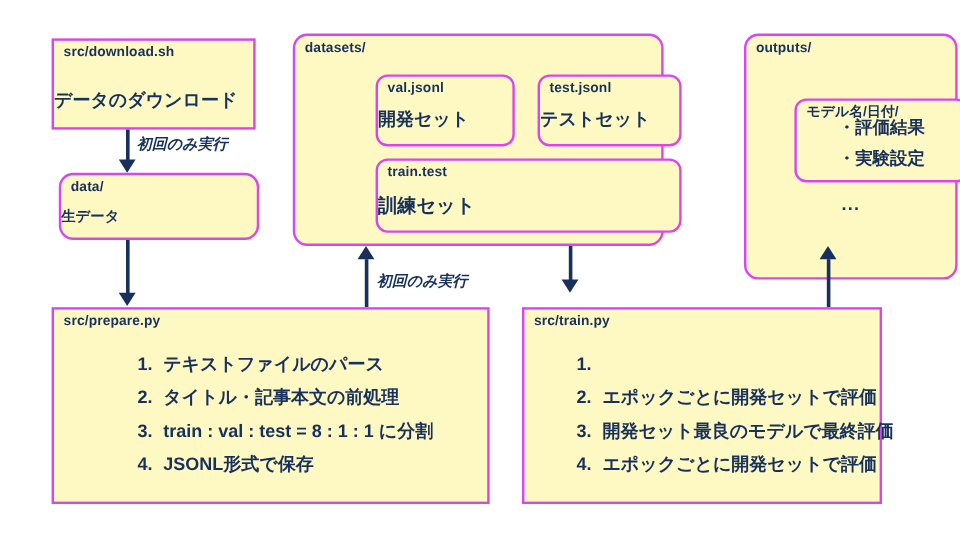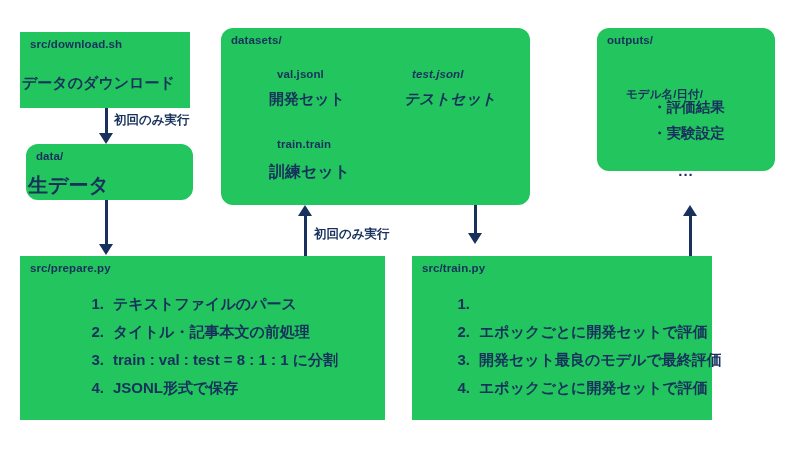--- a/index.html
+++ b/index.html
@@ -14,22 +14,23 @@
     background: #ffffff;
     font-family: "Liberation Sans", "DejaVu Sans", sans-serif;
     color: #17315c;
     overflow: hidden;
   }
 
   
   .box {
     position: absolute;
     box-sizing: border-box;
-    border: 2px solid #22c55e;
-    background: #22c55e;
+    border: 2px solid #d946ef;
+    background: #fef9c3;
+    margin-left: 23px;
   }
   .box.sharp  { border-radius: 0; }
   .box.round  { border-radius: 12px; }
   .box.round-sm { border-radius: 10px; }
 
   
   .corner-label {
     position: absolute;
     top: 4px;
     left: 8px;
@@ -64,20 +65,21 @@
   }
   .arrow-down { border-top: 11px solid #17315c; }
   .arrow-up   { border-bottom: 11px solid #17315c; }
 
   .edge-label {
     position: absolute;
     font-size: 12.5px;
     font-weight: bold;
     white-space: nowrap;
     line-height: 1;
+    font-style: italic;
   }
 
   
   .steps {
     position: absolute;
     left: 0;
     right: 0;
     top: 38px;
   }
   .step-row {
@@ -124,53 +126,53 @@
     <div class="corner-label">src/download.sh</div>
     <div class="center-text" style="top:40px; font-size:15px;">データのダウンロード</div>
   </div>
 
   <div class="v-line" style="left:105px; top:108px; height:28px;"></div>
   <div class="arrow-down" style="left:99px; top:133px;"></div>
   <div class="edge-label" style="left:114px; top:114px;">初回のみ実行</div>
 
   <div class="box round" style="left:26px; top:144px; width:167px; height:56px;">
     <div class="corner-label">data/</div>
-    <div class="center-text" style="top:26px; font-size:20px;">生データ</div>
+    <div class="center-text" style="top:26px; font-size:12px;">生データ</div>
   </div>
 
   <div class="v-line" style="left:105px; top:200px; height:45px;"></div>
   <div class="arrow-down" style="left:99px; top:244px;"></div>
 
   <div class="box round" style="left:221px; top:28px; width:309px; height:177px;">
     <div class="corner-label">datasets/</div>
 
     <div class="box round-sm" style="left:44px; top:32px; width:116px; height:60px;">
       <div class="corner-label">val.jsonl</div>
       <div class="center-text" style="top:26px; font-size:15px;">開発セット</div>
     </div>
 
-    <div class="box round-sm" style="left:179px; top:32px; width:120px; height:60px;font-style:italic;">
+    <div class="box round-sm" style="left:179px; top:32px; width:120px; height:60px;">
       <div class="corner-label">test.jsonl</div>
       <div class="center-text" style="top:26px; font-size:15px;">テストセット</div>
     </div>
 
     <div class="box round-sm" style="left:44px; top:102px; width:255px; height:62px;">
-      <div class="corner-label">train.train</div>
+      <div class="corner-label">train.test</div>
       <div class="center-text" style="top:28px; font-size:16px;">訓練セット</div>
     </div>
   </div>
 
   <div class="v-line" style="left:304px; top:216px; height:40px;"></div>
   <div class="arrow-up" style="left:298px; top:205px;"></div>
   <div class="edge-label" style="left:314px; top:228px;">初回のみ実行</div>
 
   <div class="v-line" style="left:474px; top:205px; height:29px;"></div>
   <div class="arrow-down" style="left:468px; top:233px;"></div>
 
-  <div class="box round" style="left:597px; top:28px; width:178px; height:143px;">
+  <div class="box round" style="left:597px; top:28px; width:178px; height:205px;">
     <div class="corner-label">outputs/</div>
 
     <div class="box round-sm" style="left:17px; top:52px; width:145px; height:70px;">
       <div class="corner-label">モデル名/日付/</div>
       <div style="position:absolute; left:0; right:0; top:16px;">
         <div class="bullet-row">・評価結果</div>
         <div class="bullet-row">・実験設定</div>
       </div>
     </div>
 

